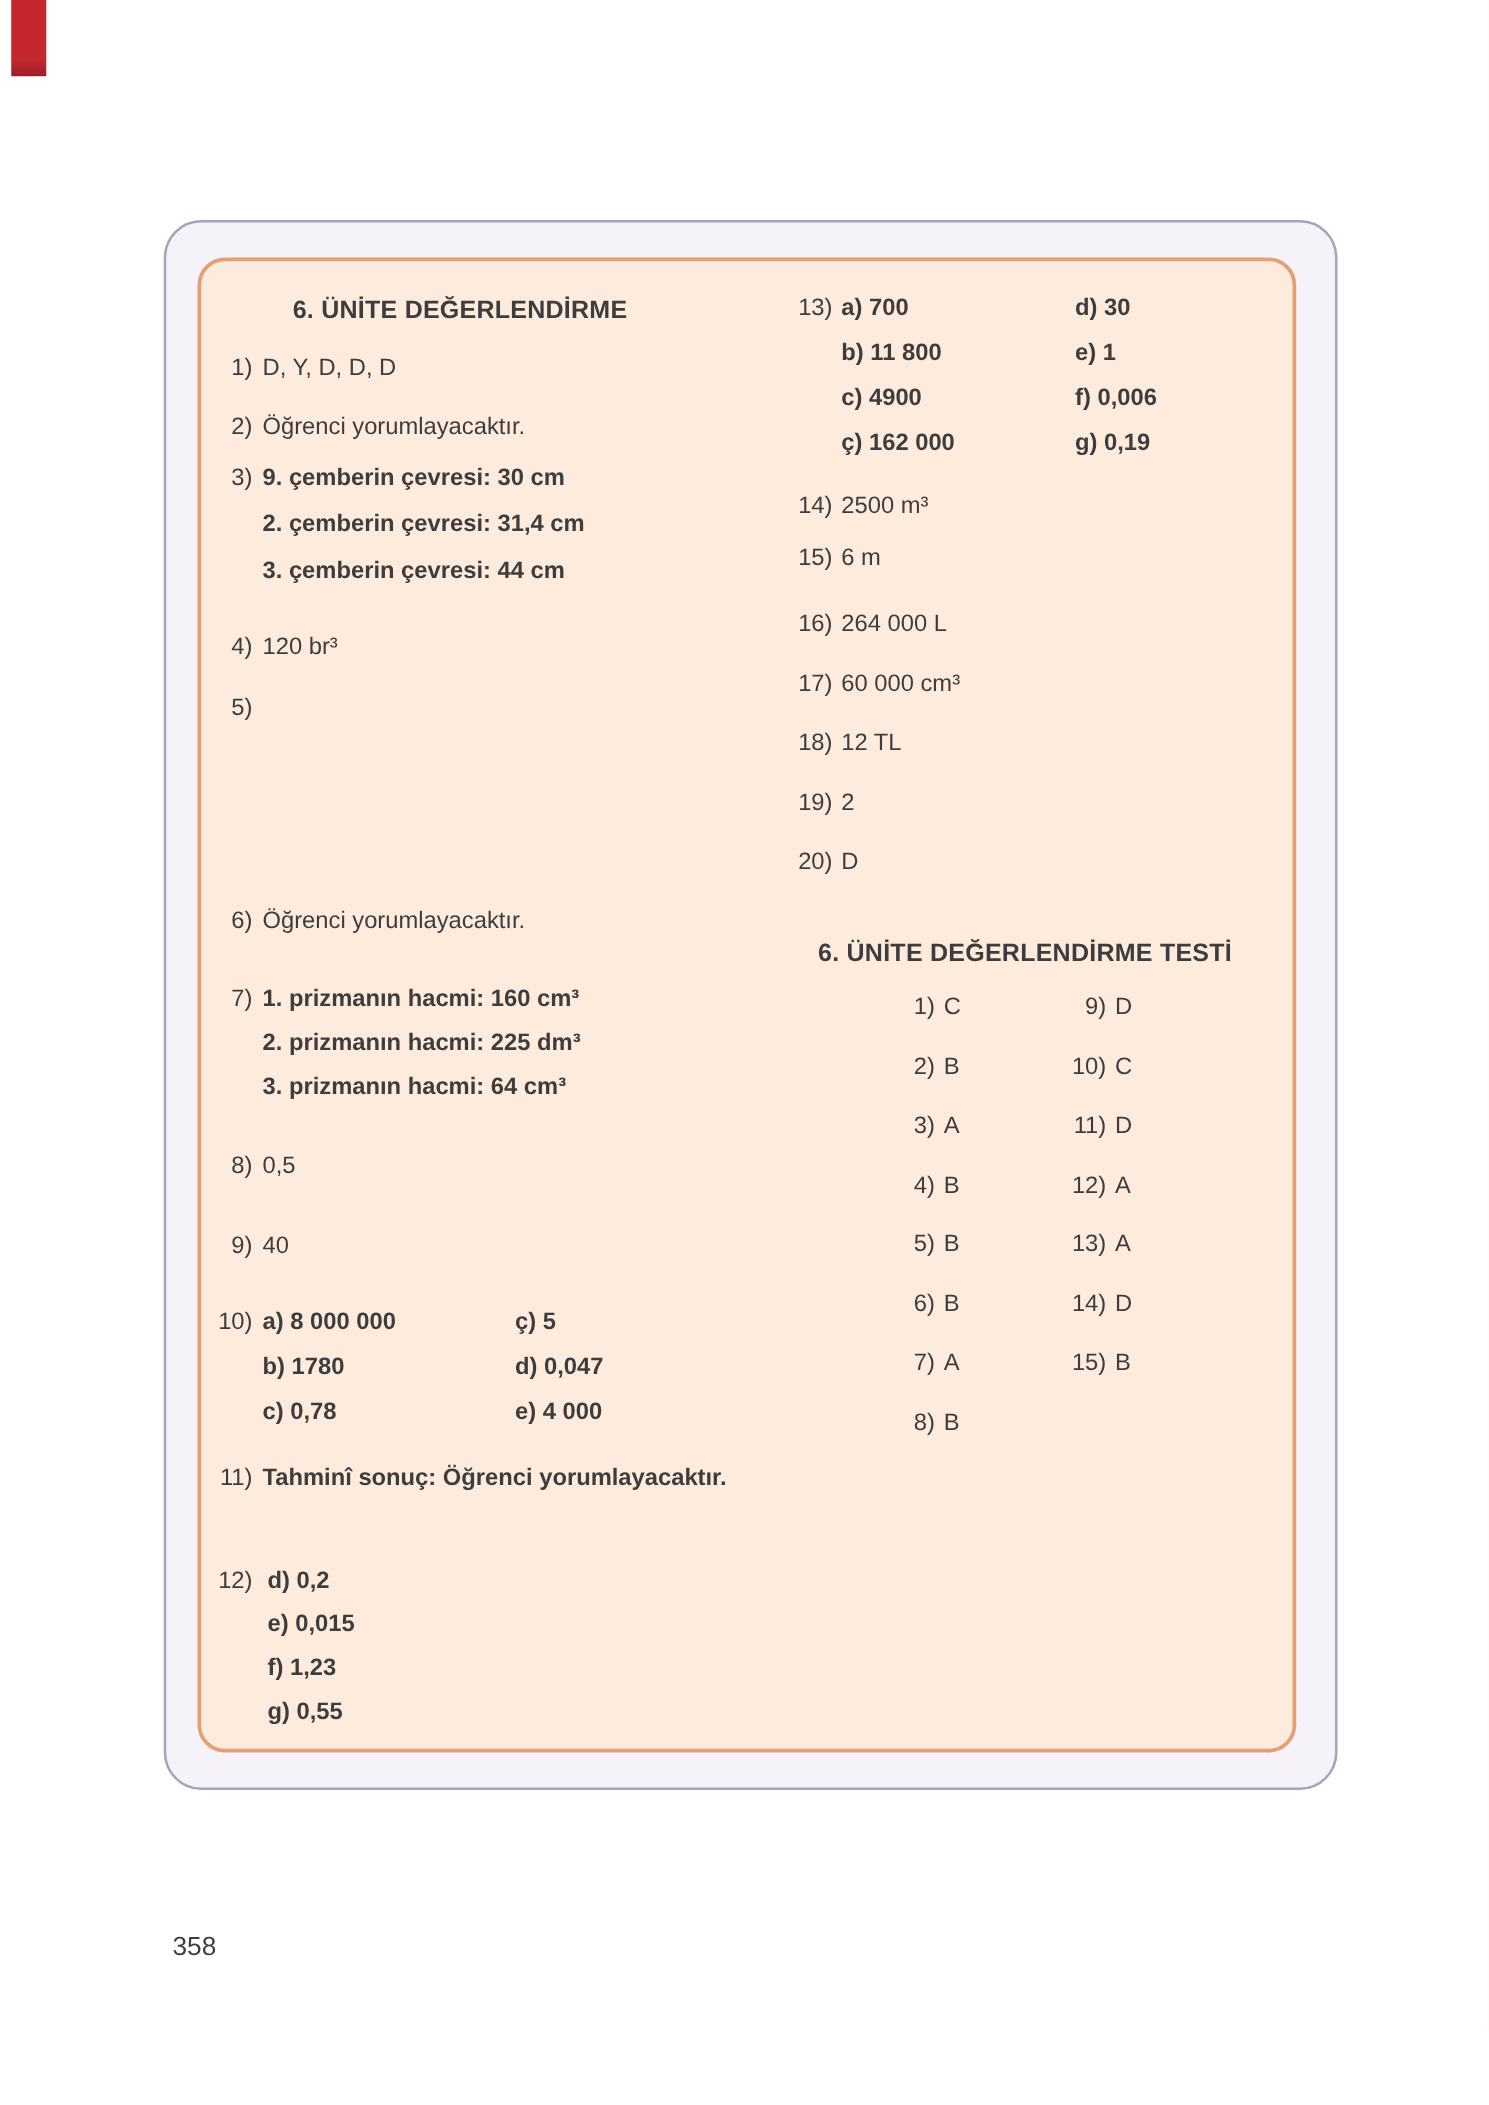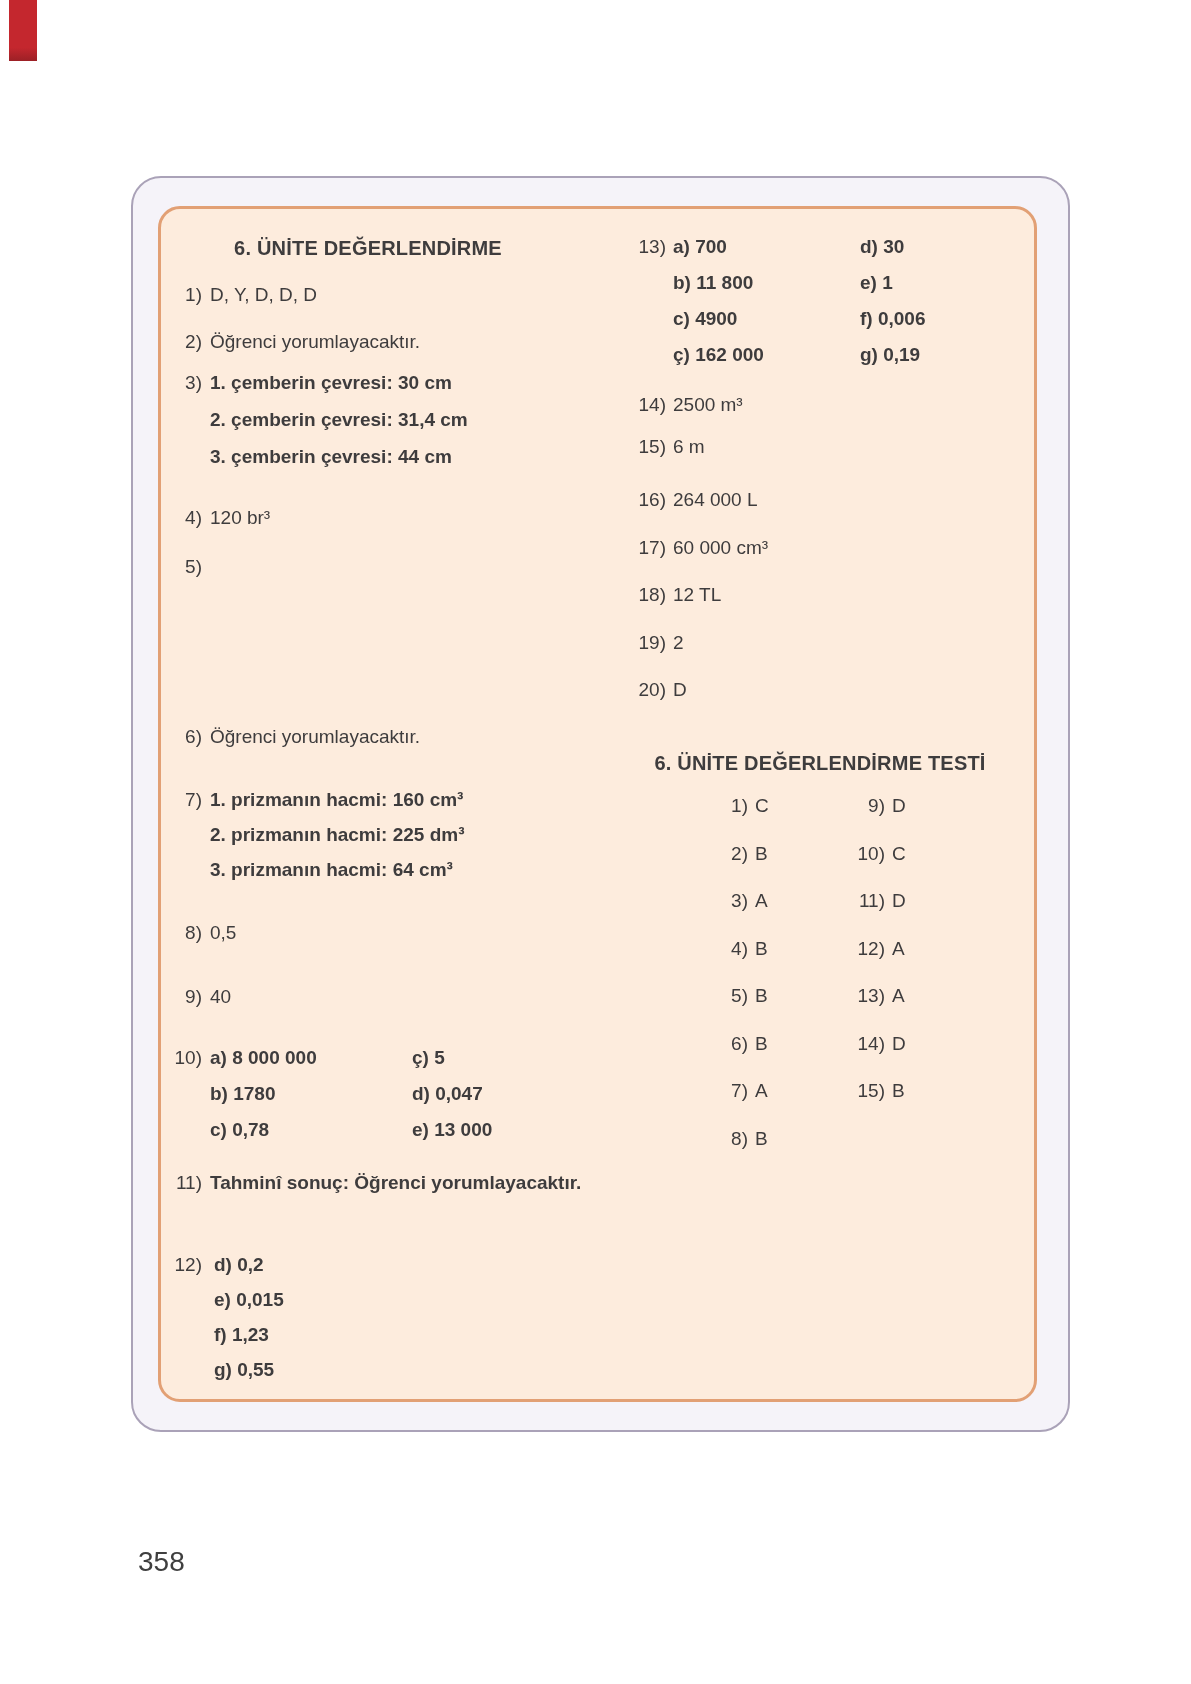--- a/index.html
+++ b/index.html
@@ -44,21 +44,21 @@
   .p35 .lines>div{margin-bottom:11px;}
   .col1{width:190px;}
   .rrow .col1{width:180px;}
   .col2{margin-left:12px;}
   .test-block{position:absolute;left:700px;top:794px;font-size:19px;}
   .trow{display:flex;height:24px;line-height:24px;margin-bottom:23.5px;}
   .tnum-a{flex:none;width:48px;text-align:right;}
   .tval-a{flex:none;width:85px;margin-left:7px;}
   .tnum-b{flex:none;width:45px;text-align:right;}
   .tval-b{flex:none;margin-left:7px;}
-  .page-number{position:absolute;left:138px;top:1546px;font-size:28px;color:#3f3f3f;}
+  .page-number{position:absolute;left:138px;top:1546px;font-size:21px;color:#3f3f3f;}
 </style>
 </head>
 <body style="--page_bg: #ffffff; --red_marker: #c4272e; --outer_border: #aaa2b8; --outer_fill: #f5f3f9; --inner_border: #e2a075; --inner_fill: #fdecdd; --text: #3e3c3d;">
 
 <div class="page">
 
   <div class="red-bar"></div>
 
   <div class="outer-panel"></div>
   <div class="inner-panel"></div>
@@ -71,21 +71,21 @@
   </div>
 
   <div class="row" style="left:162px;top:330px">
     <span class="num">2)</span>
     <span class="txt">Öğrenci yorumlayacaktır.</span>
   </div>
 
   <div class="row p37" style="left:162px;top:371px">
     <span class="num">3)</span>
     <div class="lines">
-      <div>1. çemberin çevresi: 30 cm</div>
+      <div>9. çemberin çevresi: 30 cm</div>
       <div>2. çemberin çevresi: 31,4 cm</div>
       <div>3. çemberin çevresi: 44 cm</div>
     </div>
   </div>
 
   <div class="row" style="left:162px;top:506px">
     <span class="num">4)</span>
     <span class="txt">120 br³</span>
   </div>
 
@@ -120,21 +120,21 @@
   <div class="row" style="left:162px;top:1046px">
     <span class="num">10)</span>
     <div class="lines col1">
       <div>a) 8 000 000</div>
       <div>b) 1780</div>
       <div>c) 0,78</div>
     </div>
     <div class="lines col2">
       <div>ç) 5</div>
       <div>d) 0,047</div>
-      <div>e) 13 000</div>
+      <div>e) 4 000</div>
     </div>
   </div>
 
   <div class="row p35" style="left:162px;top:1171px">
     <span class="num">11)</span>
     <div class="lines">
       <div>Tahminî sonuç: Öğrenci yorumlayacaktır.</div>
     </div>
   </div>
 

